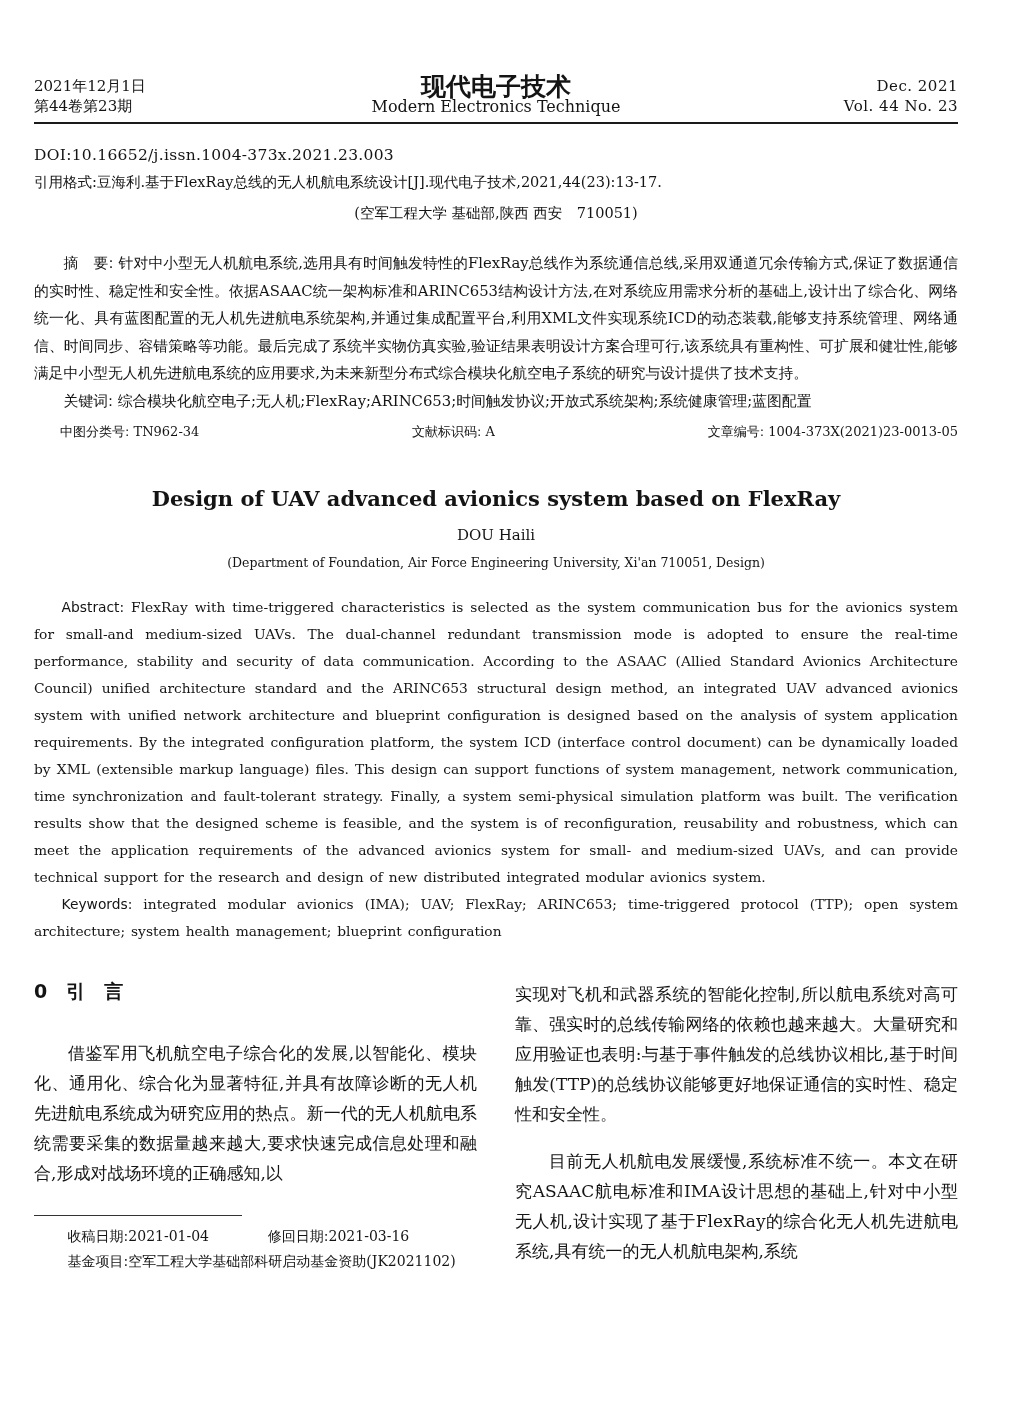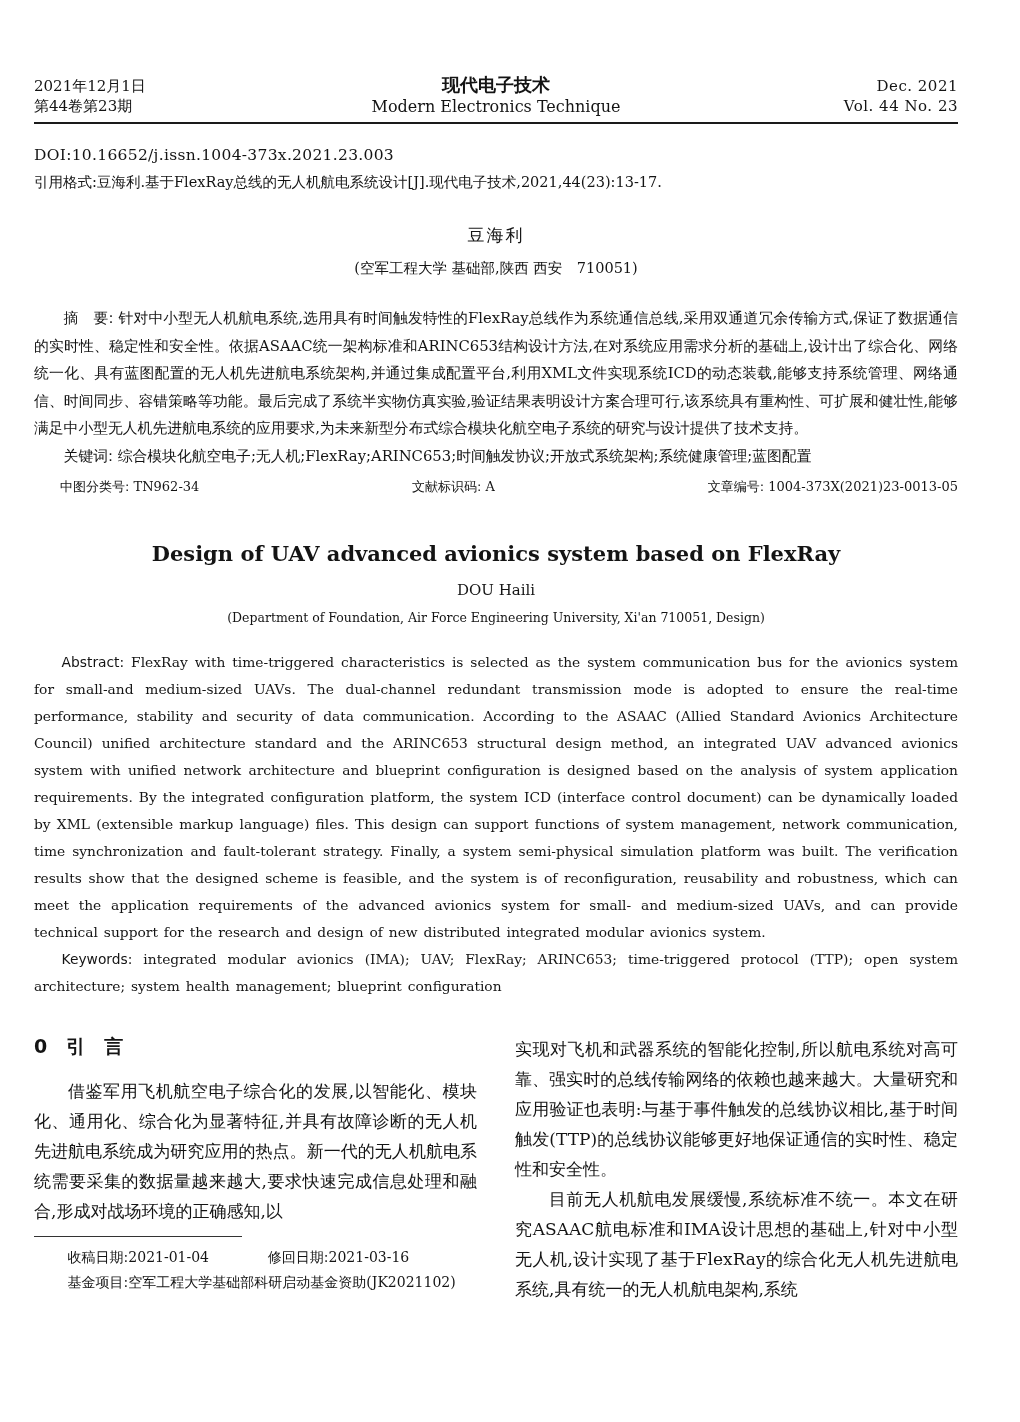--- a/index.html
+++ b/index.html
@@ -20,23 +20,23 @@
     display: flex;
     justify-content: space-between;
     align-items: flex-start;
     font-size: 15px;
     line-height: 20px;
   }
   .jh-left, .jh-right { width: 200px; }
   .jh-right { text-align: right; letter-spacing: 0.5px; }
   .jh-center { text-align: center; flex: 1; }
   .jh-name-cn {
-    font-family: Liberation Mono, monospace;
+    font-family: Liberation Serif, serif;
     font-weight: bold;
-    font-size: 18px;
+    font-size: 25px;
     line-height: 21px;
   }
   .jh-name-en { font-size: 16px; line-height: 20px; }
   .header-rule {
     border: none;
     border-top: 2.5px solid #1a1a1a;
     margin-top: 5px;
   }
   
   .doi-line { margin-top: 22px; font-size: 15.5px; letter-spacing: 0.3px; }
@@ -89,21 +89,21 @@
     text-indent: 2em;
     word-spacing: 1.5px;
   }
   .abstract-en { margin-top: 24px; }
   
   .columns {
     display: flex;
     gap: 38px;
     margin-top: 34px;
   }
-  .col { flex: 1; display: flex; flex-direction: column; }
+  .col { flex: 1; display: flex; flex-direction: column; gap: 17px; }
   .section-heading {
     font-family: "DejaVu Sans", "Liberation Sans", sans-serif;
     font-size: 19px;
     font-weight: bold;
     margin-bottom: 16px;
   }
   .body-para {
     font-size: 17px;
     line-height: 30px;
     text-align: justify;
@@ -142,21 +142,20 @@
     <div class="jh-right">
       <div>Dec. 2021</div>
       <div>Vol. 44 No. 23</div>
     </div>
   </div>
   <hr class="header-rule">
 
   <div class="doi-line">DOI:10.16652/j.issn.1004-373x.2021.23.003</div>
   <div class="citation-line">引用格式:豆海利.基于FlexRay总线的无人机航电系统设计[J].现代电子技术,2021,44(23):13-17.</div>
 
-  <div class="author-cn">豆海利</div>
   <div class="affiliation-cn">(空军工程大学 基础部,陕西 西安　710051)</div>
 
   <p class="abstract-cn"><span class="label-hei">摘　要:</span> <span>针对中小型无人机航电系统,选用具有时间触发特性的FlexRay总线作为系统通信总线,采用双通道冗余传输方式,保证了数据通信的实时性、稳定性和安全性。依据ASAAC统一架构标准和ARINC653结构设计方法,在对系统应用需求分析的基础上,设计出了综合化、网络统一化、具有蓝图配置的无人机先进航电系统架构,并通过集成配置平台,利用XML文件实现系统ICD的动态装载,能够支持系统管理、网络通信、时间同步、容错策略等功能。最后完成了系统半实物仿真实验,验证结果表明设计方案合理可行,该系统具有重构性、可扩展和健壮性,能够满足中小型无人机先进航电系统的应用要求,为未来新型分布式综合模块化航空电子系统的研究与设计提供了技术支持。</span></p>
 
   <p class="keywords-cn"><span class="label-hei">关键词:</span> <span>综合模块化航空电子;无人机;FlexRay;ARINC653;时间触发协议;开放式系统架构;系统健康管理;蓝图配置</span></p>
 
   <div class="meta-row">
     <span><span class="label-hei">中图分类号:</span> <span>TN962-34</span></span>
     <span><span class="label-hei">文献标识码:</span> <span>A</span></span>
     <span><span class="label-hei">文章编号:</span> <span>1004-373X(2021)23-0013-05</span></span>

